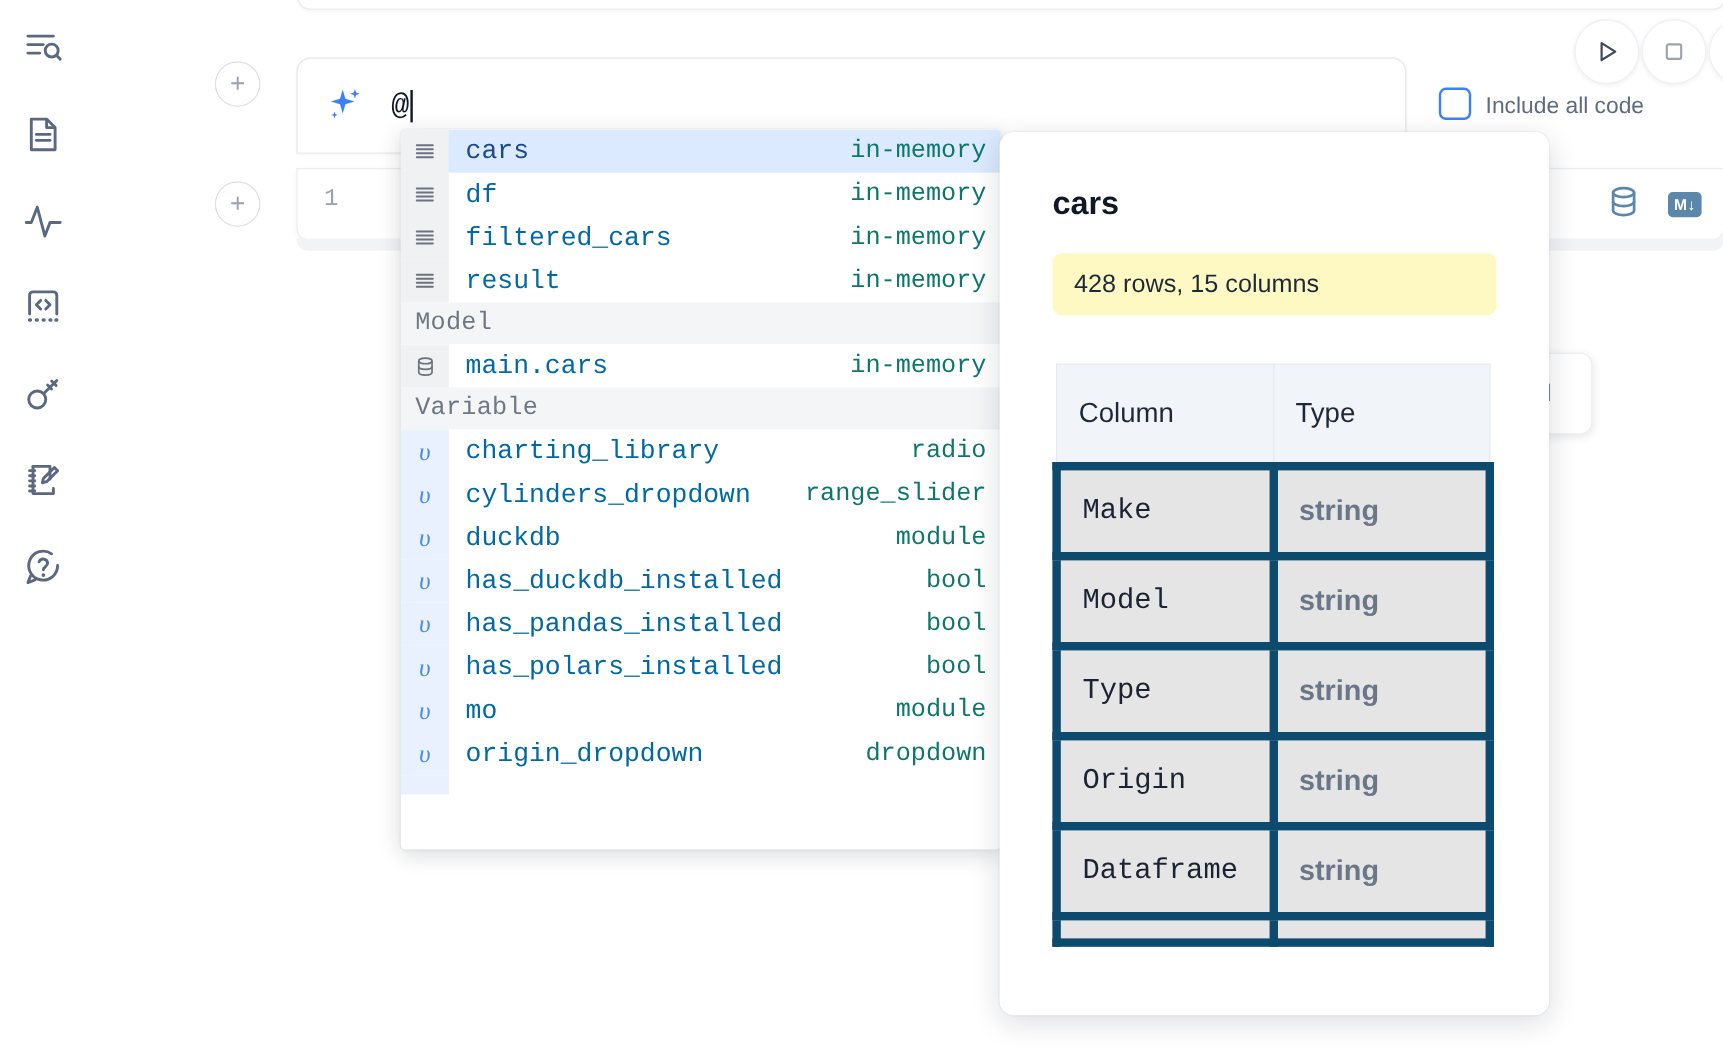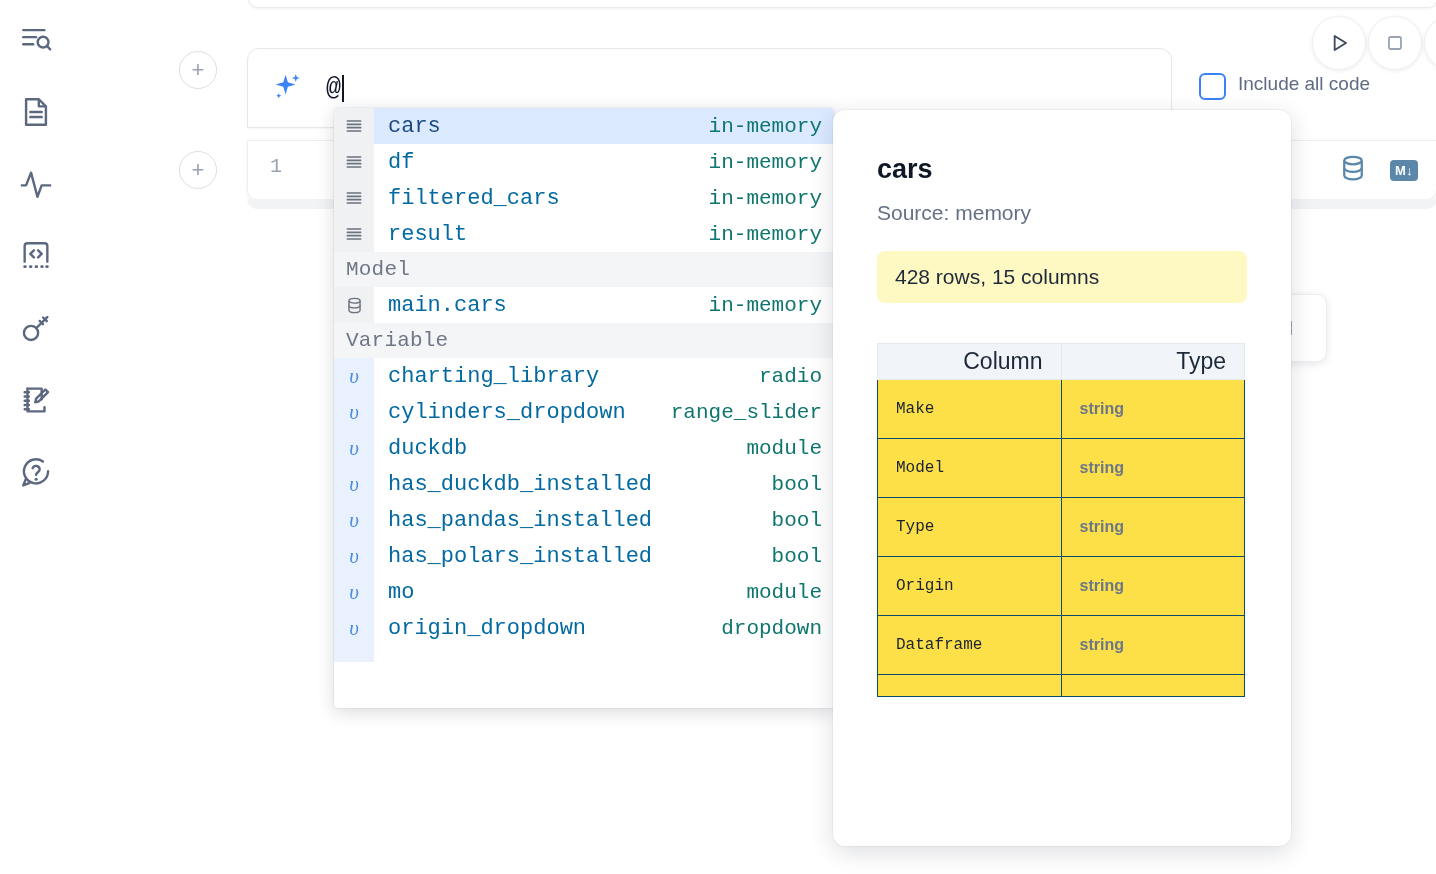--- a/index.html
+++ b/index.html
@@ -68,21 +68,21 @@
     display: flex; align-items: center; justify-content: center;
     cursor: pointer; color: #3f4a5f;
   }
   .round-btn.run  { left: 1312px; top: 16px; }
   .round-btn.stop { left: 1368px; top: 16px; }
   .round-btn.extra{ left: 1424px; top: 16px; }
 
   
   .include-row {
     position: absolute; left: 1199px; top: 73px;
-    display: flex; align-items: flex-start; gap: 12px; cursor: pointer;
+    display: flex; align-items: flex-end; gap: 12px; cursor: pointer;
   }
   .chk {
     width: 27px; height: 27px; border: 2px solid #3b82f6;
     border-radius: 6px; background: #fff;
   }
   .include-label { font-size: 19px; color: #5f6b82; }
 
   
   .code-cell {
     position: absolute; left: 247px; top: 140px; width: 1190px; height: 60px;
@@ -166,27 +166,27 @@
   .detail-source { margin-top: 16px; font-size: 21px; color: #667085; }
   .detail-pill {
     margin-top: 26px; background: #fef9c3; border-radius: 8px;
     padding: 14px 18px; font-size: 21px; color: #1d2939;
   }
   .detail-table {
     margin-top: 40px; width: 368px; border-collapse: collapse;
     table-layout: fixed;
   }
   .detail-table th {
-    background: #f1f4f9; text-align: right; font-weight: 400;
-    font-size: 23px; color: #1d2939; padding: 4px 18px;
+    background: #f1f4f9; text-align: left; font-weight: 400;
+    font-size: 23px; color: #1d2939; padding: 27px 18px;
     border: 1px solid #e4e9f0;
   }
   .detail-table td {
-    padding: 20px 18px; border: 1px solid #0c4a6e; font-size: 16px;
-    background: #fde047;
+    padding: 20px 18px; border: 7px solid #0c4a6e; font-size: 24px;
+    background: #e5e5e5;
   }
   .detail-table td.col {
     font-family: "Liberation Mono", monospace; color: #1b2333;
   }
   .detail-table td.typ { color: #6b7688; font-weight: bold; }
   .detail-table tr.clip td { height: 22px; padding: 0; }
 </style>
 </head>
 <body>
 
@@ -392,21 +392,20 @@
         <span class="ac-name">origin_dropdown</span>
         <span class="ac-kind">dropdown</span>
       </div>
       <div class="ac-clip">
         <span class="ac-gutter var"></span>
       </div>
     </div>
 
   <div class="detail">
     <div class="detail-title">cars</div>
-    <div class="detail-source">Source: memory</div>
     <div class="detail-pill">428 rows, 15 columns</div>
     <table class="detail-table">
       <thead>
         <tr>
           <th>Column</th>
           <th>Type</th>
         </tr>
       </thead>
       <tbody id="detail-body">
           <tr>

